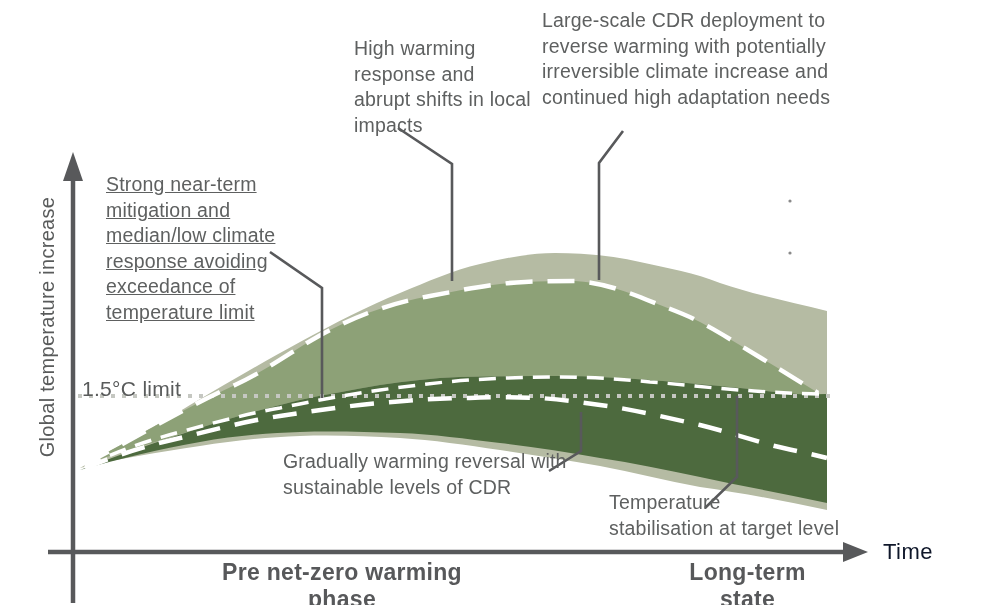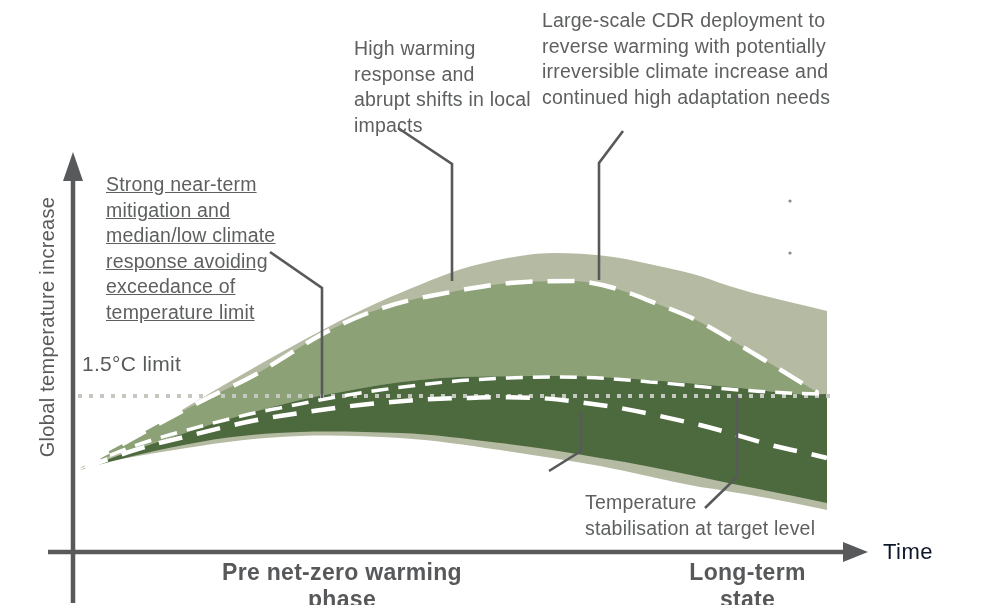--- a/index.html
+++ b/index.html
@@ -12,24 +12,24 @@
     white-space:pre-line;
     color:#5e6060;
     font-size:19.5px;
     line-height:25.5px;
     letter-spacing:0.2px;
   }
   #ann-strong{left:106px;top:172px;text-decoration:underline;}
   #ann-high{left:310px;top:36px;margin-left:44px;}
   #ann-large{left:542px;top:8px;}
   #ann-gradual{left:283px;top:449px;}
-  #ann-stab{left:585px;top:490px;}
+  #ann-stab{left:609px;top:490px;}
 
   .limit-label{
-    position:absolute;left:82px;top:352px;
+    position:absolute;left:82px;top:377px;
     color:#595b5b;font-size:21px;letter-spacing:0.3px;
   }
   .yaxis-label{
     position:absolute;left:36px;top:483px;
     width:312px;text-align:center;
     transform:rotate(-90deg);transform-origin:0 0;
     color:#595b5b;font-size:20px;letter-spacing:0.3px;
   }
   .xlabel{
     position:absolute;top:559px;
@@ -162,20 +162,22 @@
 exceedance of
 temperature limit</div>
   <div class="ann" id="ann-high">High warming
 response and
 abrupt shifts in local
 impacts</div>
   <div class="ann" id="ann-large">Large-scale CDR deployment to
 reverse warming with potentially
 irreversible climate increase and
 continued high adaptation needs</div>
+  <div class="ann" id="ann-gradual">Gradually warming reversal with
+sustainable levels of CDR</div>
   <div class="ann" id="ann-stab">Temperature
 stabilisation at target level</div>
 
   <div class="limit-label">1.5°C limit</div>
   <div class="yaxis-label">Global temperature increase</div>
   <div class="xlabel" id="xlabel-left">Pre net-zero warming phase</div>
   <div class="xlabel" id="xlabel-right">Long-term state</div>
   <div class="time-label">Time</div>
 </div>
 

